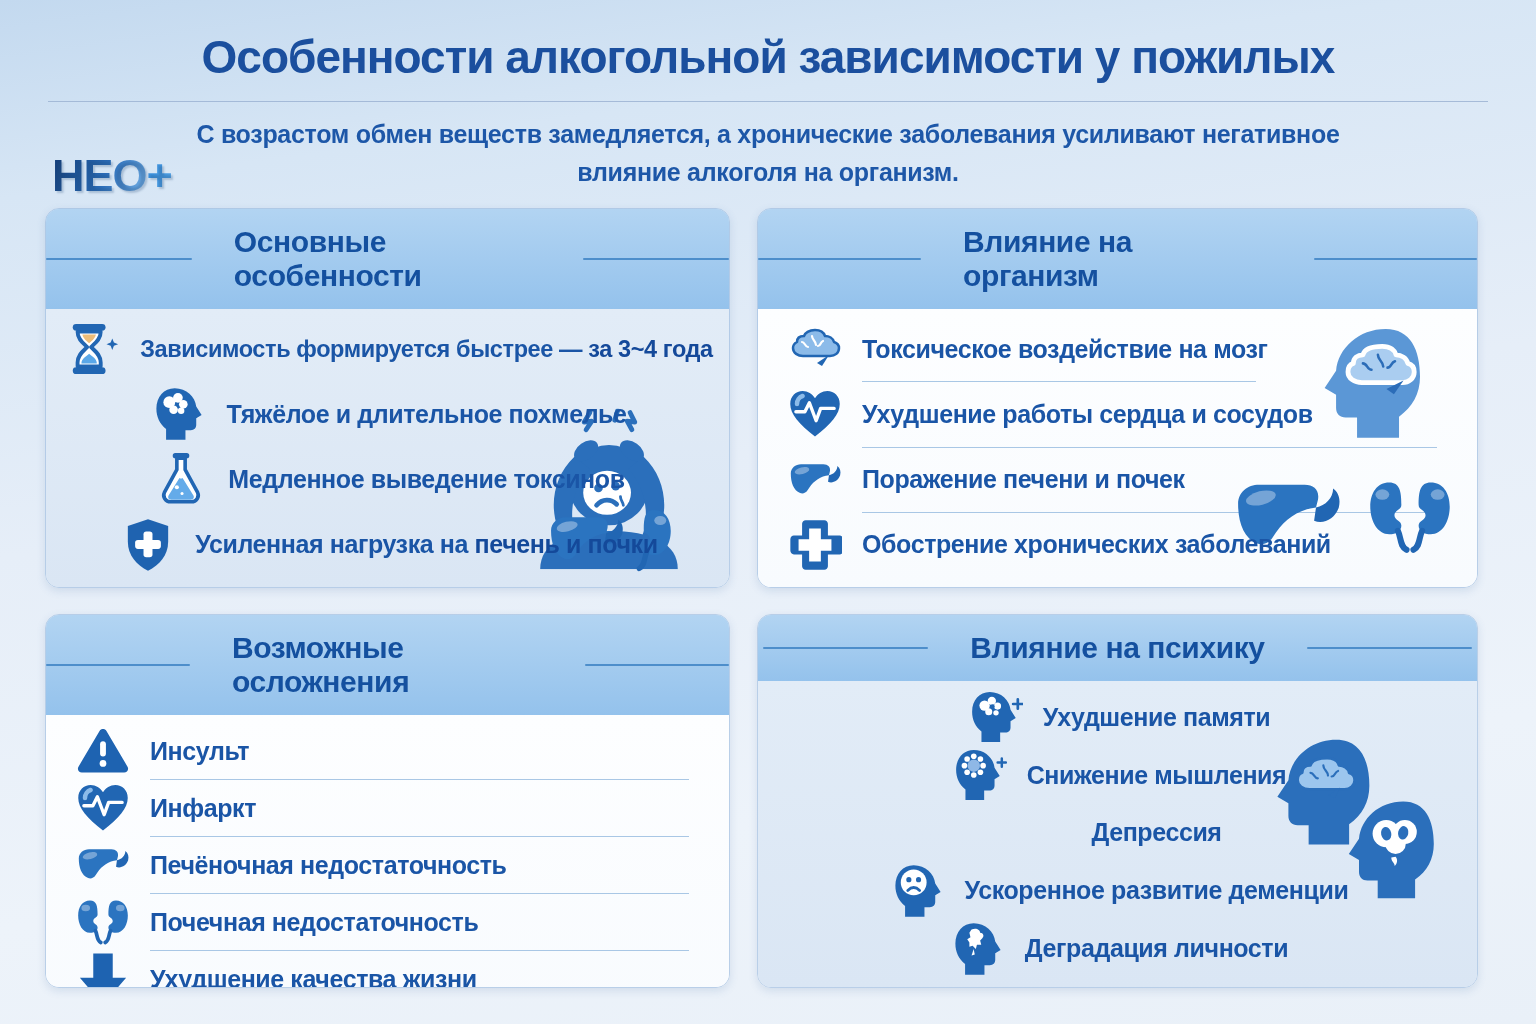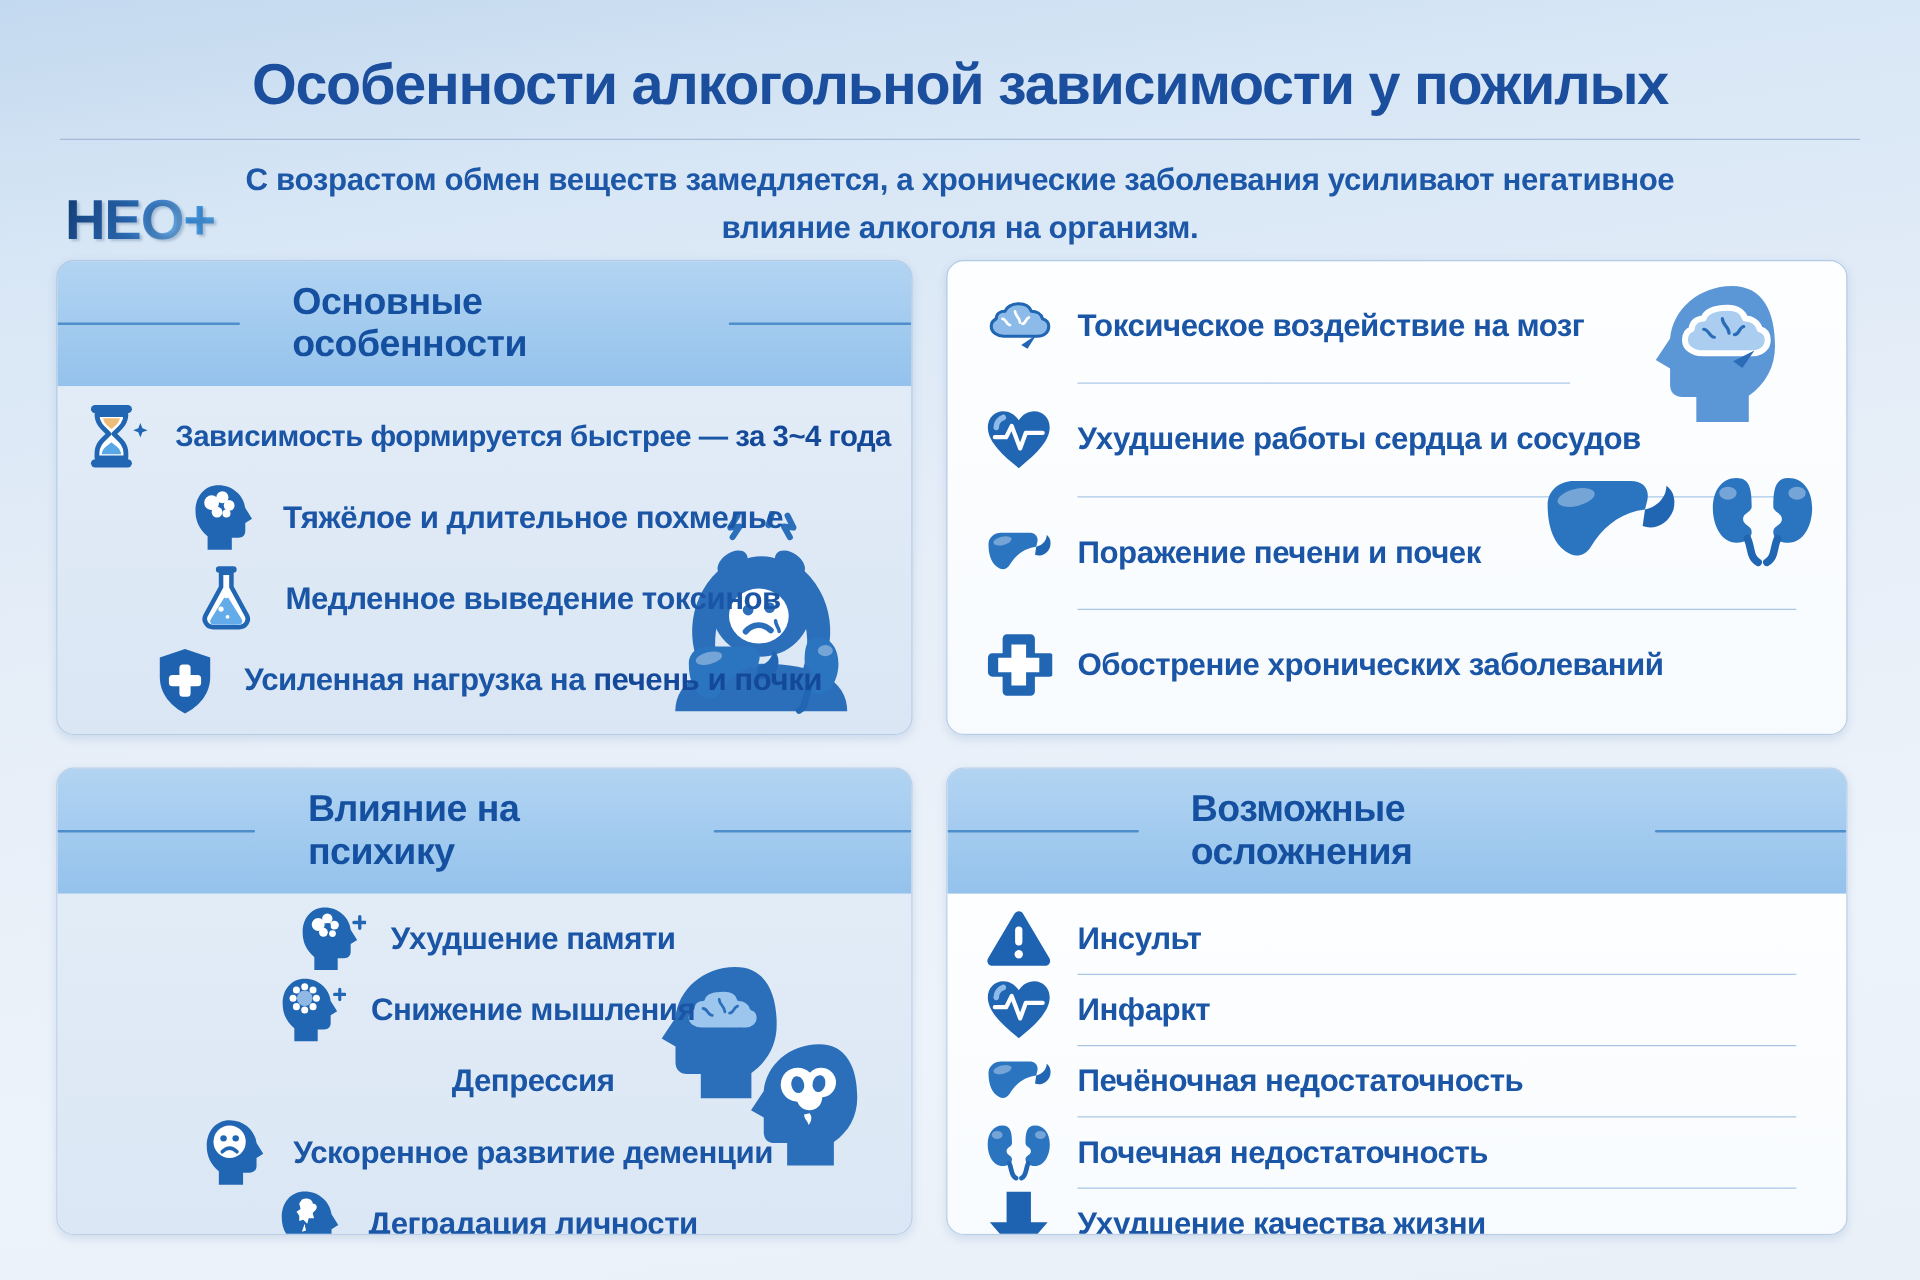--- a/index.html
+++ b/index.html
@@ -1,21 +1,21 @@
 <!DOCTYPE html>
 <html><head>
 <meta charset="utf-8">
 <style>
   html,body{margin:0;padding:0;}
   .page{position:relative;width:1536px;height:1024px;overflow:hidden;
         background:linear-gradient(172deg,#c3d9ef 0%,#d7e6f5 16%,#e6eef8 45%,#edf3fa 75%,#e9f0f8 100%);
         font-family:"Liberation Sans",sans-serif;-webkit-font-smoothing:antialiased;}
   
   .header{position:absolute;top:0;left:0;right:0;text-align:center;}
-  .title{margin:0;padding-top:40px;font-size:46px;font-weight:bold;color:#1b4f9e;letter-spacing:-1px;}
+  .title{margin:0;padding-top:30px;font-size:46px;font-weight:bold;color:#1b4f9e;letter-spacing:-1px;}
   .title-rule{height:1px;background:#9cb3d2;opacity:.85;margin:17px 48px 13px 48px;}
   .subtitle{margin:0 auto;max-width:1210px;font-size:25px;line-height:1.52;font-weight:bold;color:#1d57a8;letter-spacing:-0.3px;}
   .logo{position:absolute;left:52px;top:150px;font-size:45px;font-weight:bold;letter-spacing:-1px;
         text-shadow:2px 2px 2px rgba(30,70,120,.25);}
   .logo .neo{background:linear-gradient(115deg,#16427e 10%,#2a6db9 55%,#7db9ec 100%);
         -webkit-background-clip:text;background-clip:text;color:transparent;}
   .logo .plus{background:linear-gradient(115deg,#2f86d6,#59a8e8);
         -webkit-background-clip:text;background-clip:text;color:transparent;}
   
   .grid{position:absolute;left:45px;top:208px;display:grid;
@@ -285,20 +285,25 @@
               <use href="#ic-liver"></use>
             </svg>
           <svg viewBox="0 0 25 44" style="width:40px">
               <use href="#kbean" transform="translate(25,0) scale(-1,1)"></use>
             </svg>
         </div>
       </div>
     </section>
 
     <section class="panel white">
+      <div class="panel-header">
+        <span class="hline"></span>
+        <h2 class="panel-title">Влияние на организм</h2>
+        <span class="hline"></span>
+      </div>
       <div class="panel-body">
         <div class="row">
           <span class="icon">
               <svg viewBox="0 0 54 44">
                 <use href="#ic-brain"></use>
               </svg>
             </span>
           <span class="txt">Токсическое воздействие на мозг</span>
         </div>
         <div class="divider short2"></div>
@@ -335,20 +340,74 @@
           <svg viewBox="0 0 58 40" style="width:125px">
               <use href="#ic-liver"></use>
             </svg>
           <svg viewBox="0 0 50 44" style="width:88px">
               <use href="#ic-kidneys"></use>
             </svg>
         </div>
       </div>
     </section>
 
+    <section class="panel white">
+      <div class="panel-header">
+        <span class="hline"></span>
+        <h2 class="panel-title">Возможные осложнения</h2>
+        <span class="hline"></span>
+      </div>
+      <div class="panel-body">
+        <div class="row">
+          <span class="icon">
+              <svg viewBox="0 0 50 44">
+                <use href="#ic-warning-triangle"></use>
+              </svg>
+            </span>
+          <span class="txt">Инсульт</span>
+        </div>
+        <div class="divider"></div>
+        <div class="row">
+          <span class="icon">
+              <svg viewBox="0 0 48 44">
+                <use href="#ic-heart-pulse"></use>
+              </svg>
+            </span>
+          <span class="txt">Инфаркт</span>
+        </div>
+        <div class="divider"></div>
+        <div class="row">
+          <span class="icon">
+              <svg viewBox="0 0 58 40">
+                <use href="#ic-liver"></use>
+              </svg>
+            </span>
+          <span class="txt">Печёночная недостаточность</span>
+        </div>
+        <div class="divider"></div>
+        <div class="row">
+          <span class="icon">
+              <svg viewBox="0 0 50 44">
+                <use href="#ic-kidneys"></use>
+              </svg>
+            </span>
+          <span class="txt">Почечная недостаточность</span>
+        </div>
+        <div class="divider"></div>
+        <div class="row">
+          <span class="icon">
+              <svg viewBox="0 0 42 46">
+                <use href="#ic-down-arrow"></use>
+              </svg>
+            </span>
+          <span class="txt">Ухудшение качества жизни</span>
+        </div>
+      </div>
+    </section>
+
     <section class="panel light">
       <div class="panel-header">
         <span class="hline"></span>
         <h2 class="panel-title">Влияние на психику</h2>
         <span class="hline"></span>
       </div>
       <div class="panel-body">
         <div class="row">
           <span class="icon">
               <svg viewBox="0 0 52 52">
@@ -388,68 +447,14 @@
               </svg>
             </span>
           <span class="txt">Деградация личности</span>
         </div>
         <div class="ill ill-twoheads"><svg viewBox="0 0 215 195">
               <use href="#ill-twoheads"></use>
             </svg></div>
       </div>
     </section>
 
-    <section class="panel white">
-      <div class="panel-header">
-        <span class="hline"></span>
-        <h2 class="panel-title">Возможные осложнения</h2>
-        <span class="hline"></span>
-      </div>
-      <div class="panel-body">
-        <div class="row">
-          <span class="icon">
-              <svg viewBox="0 0 50 44">
-                <use href="#ic-warning-triangle"></use>
-              </svg>
-            </span>
-          <span class="txt">Инсульт</span>
-        </div>
-        <div class="divider"></div>
-        <div class="row">
-          <span class="icon">
-              <svg viewBox="0 0 48 44">
-                <use href="#ic-heart-pulse"></use>
-              </svg>
-            </span>
-          <span class="txt">Инфаркт</span>
-        </div>
-        <div class="divider"></div>
-        <div class="row">
-          <span class="icon">
-              <svg viewBox="0 0 58 40">
-                <use href="#ic-liver"></use>
-              </svg>
-            </span>
-          <span class="txt">Печёночная недостаточность</span>
-        </div>
-        <div class="divider"></div>
-        <div class="row">
-          <span class="icon">
-              <svg viewBox="0 0 50 44">
-                <use href="#ic-kidneys"></use>
-              </svg>
-            </span>
-          <span class="txt">Почечная недостаточность</span>
-        </div>
-        <div class="divider"></div>
-        <div class="row">
-          <span class="icon">
-              <svg viewBox="0 0 42 46">
-                <use href="#ic-down-arrow"></use>
-              </svg>
-            </span>
-          <span class="txt">Ухудшение качества жизни</span>
-        </div>
-      </div>
-    </section>
-
   </div>
 </div>
 
 </body></html>

